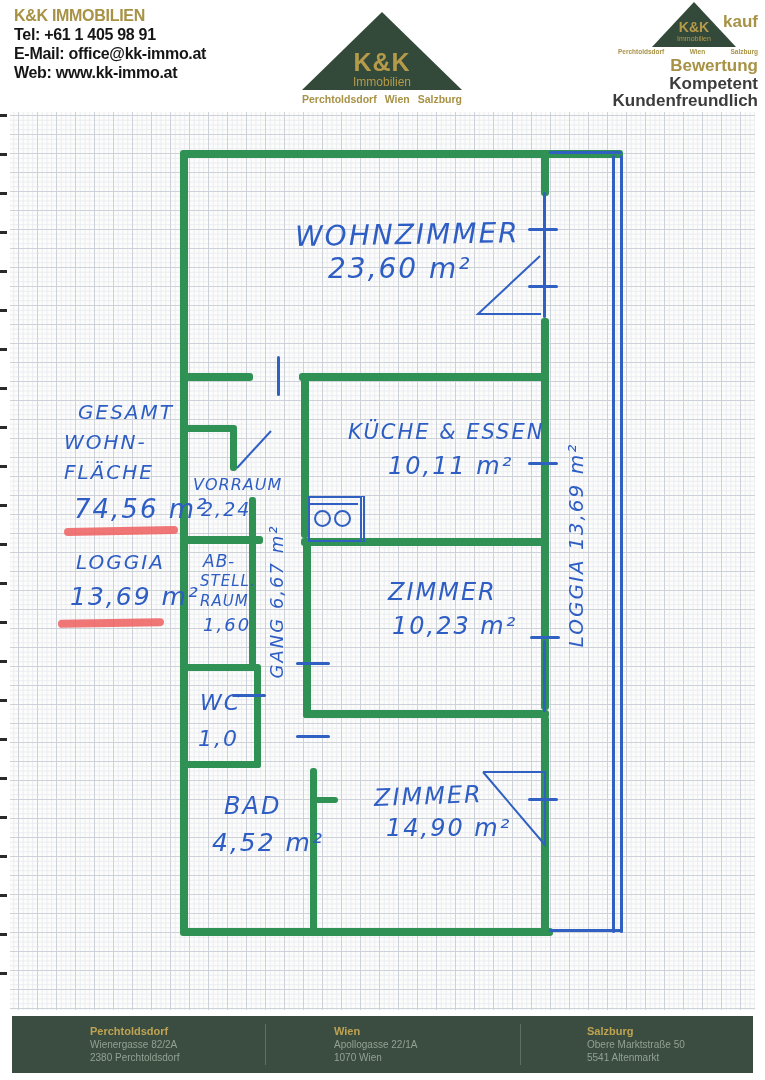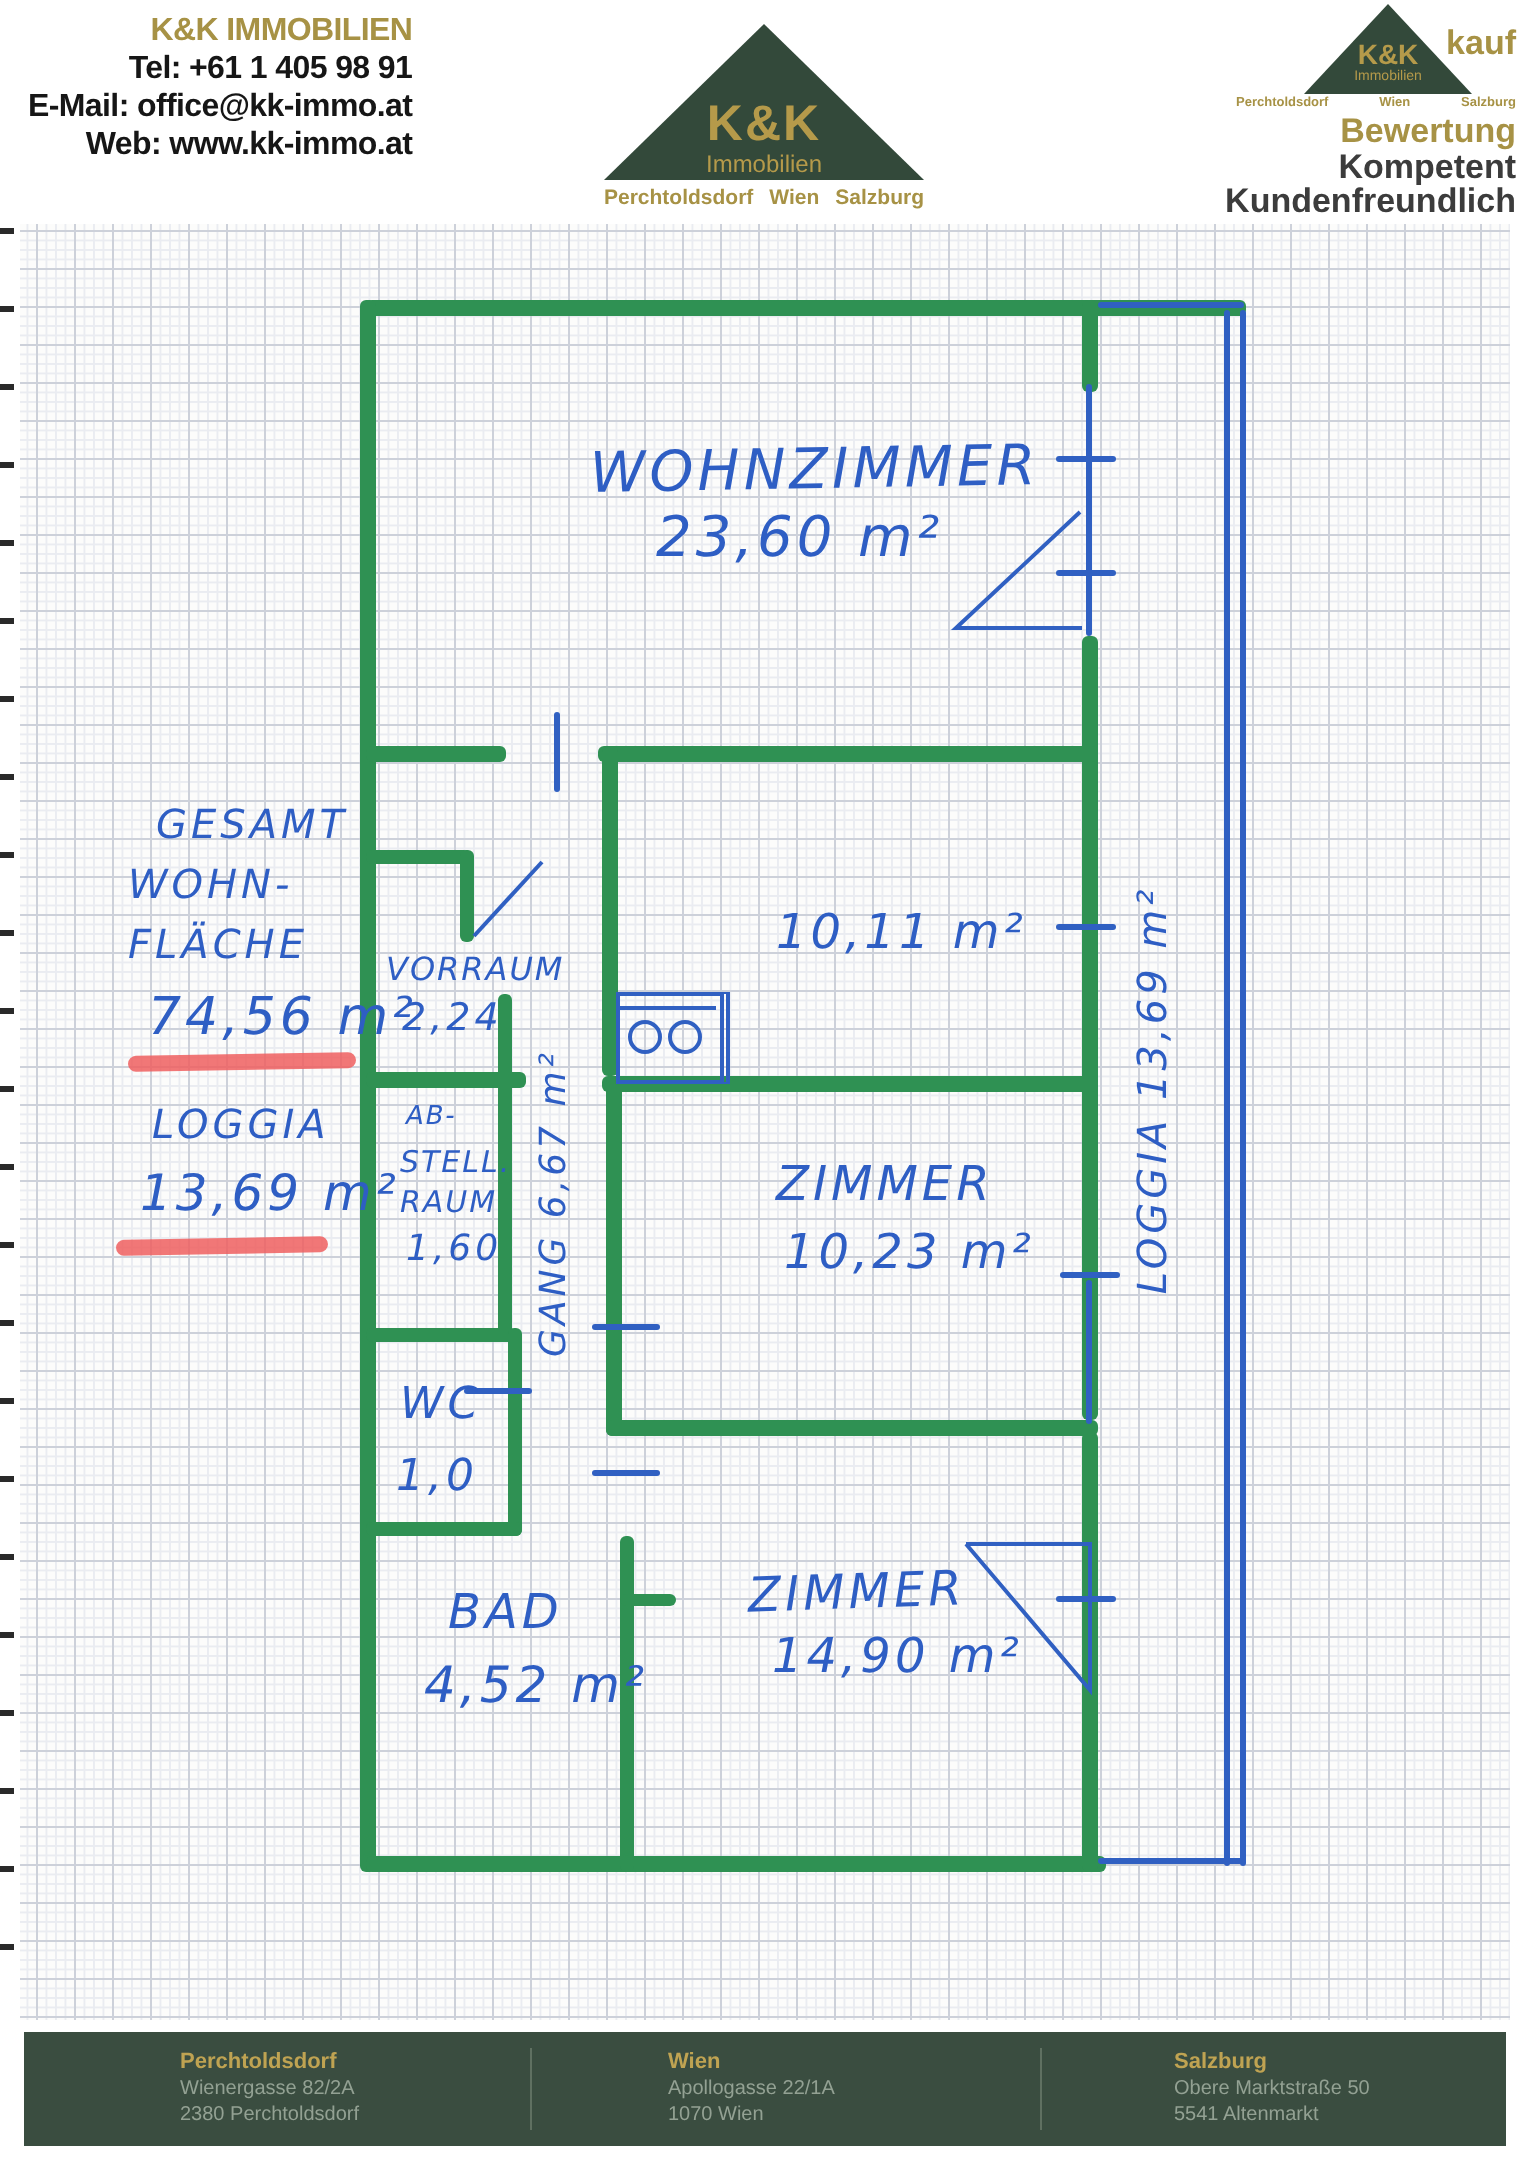--- a/index.html
+++ b/index.html
@@ -1,19 +1,19 @@
 <!DOCTYPE html>
 <html><head>
 <meta charset="utf-8">
 <style>
   html,body{margin:0;padding:0;background:#ffffff;}
   .sheet{position:relative;width:765px;height:1080px;background:#ffffff;overflow:hidden;
          font-family:"Liberation Sans",sans-serif;}
   
-  .hdr-left{position:absolute;left:14px;top:6px;line-height:19px;white-space:nowrap;text-align:right;}
+  .hdr-left{position:absolute;left:14px;top:6px;line-height:19px;white-space:nowrap;}
   .co-gold{color:#a79245;font-size:16px;font-weight:bold;letter-spacing:-.3px;}
   .co-dark{color:#161616;font-size:16px;font-weight:bold;letter-spacing:-.3px;}
   .hdr-logo{position:absolute;left:302px;top:12px;width:160px;}
   .tri{width:0;height:0;border-left:80px solid transparent;border-right:80px solid transparent;
        border-bottom:78px solid #33493a;margin:0 auto;}
   .logo-brand{position:absolute;top:36px;left:0;width:160px;text-align:center;color:#b59a4a;
        font-size:25px;font-weight:bold;letter-spacing:1px;}
   .logo-sub{position:absolute;top:63px;left:0;width:160px;text-align:center;color:#b59a4a;font-size:12px;}
   .logo-cities{display:flex;justify-content:space-between;margin-top:3px;color:#a79245;
        font-weight:bold;font-size:10.5px;}
@@ -151,26 +151,27 @@
     <path d="M483,772 L545,772 L545,845 L483,772" fill="none" stroke="#3060c2" stroke-width="2"></path>
     <path d="M237,468 L271,431" fill="none" stroke="#3060c2" stroke-width="2"></path>
   </svg>
 
   <div class="red-u" style="left:64px;top:527px;width:114px;transform:rotate(-1deg)"></div>
   <div class="red-u" style="left:58px;top:619px;width:106px;transform:rotate(-1deg)"></div>
 
   <div class="hw" style="left:295px;top:218px;font-size:28px;transform:rotate(-1deg)">WOHNZIMMER</div>
   <div class="hw" style="left:328px;top:252px;font-size:28px">23,60 m²</div>
 
+  <div class="hw" style="left:348px;top:420px;font-size:21px">KÜCHE &amp; ESSEN</div>
   <div class="hw" style="left:388px;top:452px;font-size:24px">10,11 m²</div>
 
   <div class="hw" style="left:193px;top:475px;font-size:16px;letter-spacing:1px">VORRAUM</div>
   <div class="hw" style="left:201px;top:498px;font-size:19px">2,24</div>
 
-  <div class="hw" style="left:203px;top:551px;font-size:13px;letter-spacing:1px">AB-</div>
+  <div class="hw" style="left:203px;top:551px;font-size:17px;letter-spacing:1px">AB-</div>
   <div class="hw" style="left:200px;top:572px;font-size:15px;letter-spacing:1px">STELL.</div>
   <div class="hw" style="left:200px;top:592px;font-size:15px;letter-spacing:1px">RAUM</div>
   <div class="hw" style="left:203px;top:614px;font-size:18px">1,60</div>
 
   <div class="hw rot" style="left:256px;top:495px;width:42px;height:212px;font-size:18px">
       <span>GANG   6,67 m²</span>
     </div>
 
   <div class="hw" style="left:388px;top:578px;font-size:24px">ZIMMER</div>
   <div class="hw" style="left:392px;top:612px;font-size:24px">10,23 m²</div>

